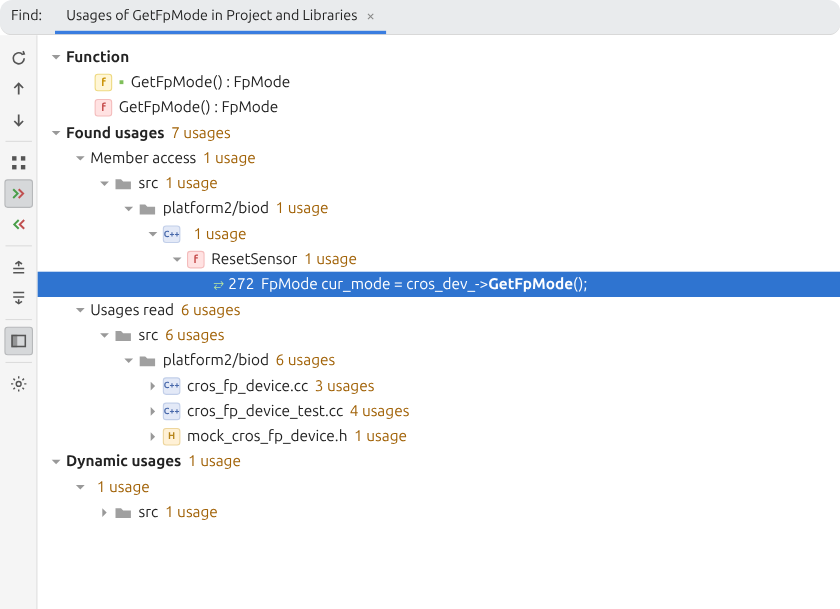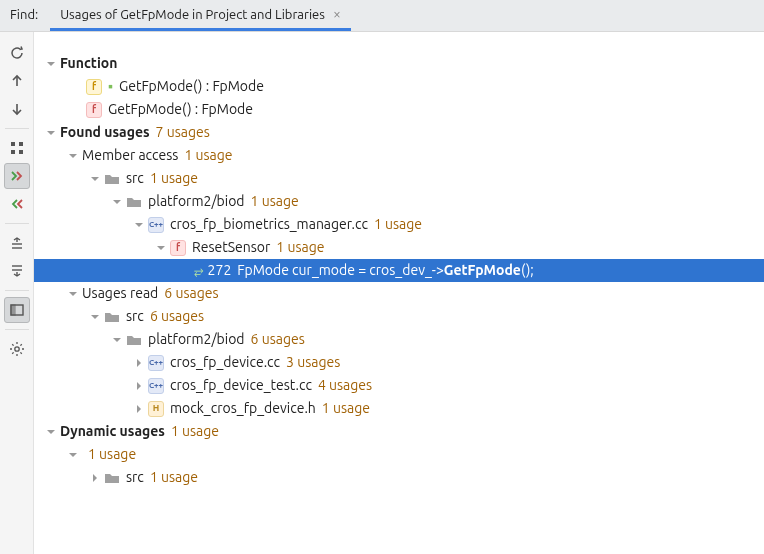--- a/index.html
+++ b/index.html
@@ -13,20 +13,21 @@
     overflow: hidden;
     display: flex;
     flex-direction: column;
   }
   .header {
     display: flex;
     align-items: stretch;
     background: #e9ebed;
     border-bottom: 1px solid #d8d8d8;
     height: 32px;
+    border-radius: 11px;
   }
   .find-label {
     padding: 7px 10px 0 10px;
     font-size: 13px;
     color: #222;
   }
   .tab {
     display: flex;
     align-items: center;
     padding: 0 10px;
@@ -57,21 +58,21 @@
     display: flex; align-items: center; justify-content: center;
     color: #555;
     border-radius: 3px;
     cursor: pointer;
   }
   .gutter-btn.active { background: #d6d8da; border: 1px solid #b6b8ba; }
   .gutter-btn svg { width: 16px; height: 16px; }
   .gutter-sep { height: 1px; width: 24px; background: #dcdcdc; margin: 4px 0; }
   .tree {
     flex: 1;
-    padding: 20px 0;
+    padding: 8px 0;
     overflow-y: auto;
     font-size: 14px;
     line-height: 23px;
   }
   .row {
     display: flex;
     align-items: center;
     white-space: nowrap;
     height: 23px;
   }
@@ -270,21 +271,20 @@
       <span class="muted">1 usage</span>
     </div>
     <div class="row">
       <span class="spacer" style="width:98px"></span>
       <span class="chev">
           <svg viewBox="0 0 10 10" fill="currentColor">
             <path d="M1 3 L5 7 L9 3z"></path>
           </svg>
         </span>
       <span class="ficon cpp">C++</span>
-      <span class="label">cros_fp_biometrics_manager.cc</span>
       <span class="muted">1 usage</span>
     </div>
     <div class="row">
       <span class="spacer" style="width:120px"></span>
       <span class="chev">
           <svg viewBox="0 0 10 10" fill="currentColor">
             <path d="M1 3 L5 7 L9 3z"></path>
           </svg>
         </span>
       <span class="ficon fn-r">f</span>

